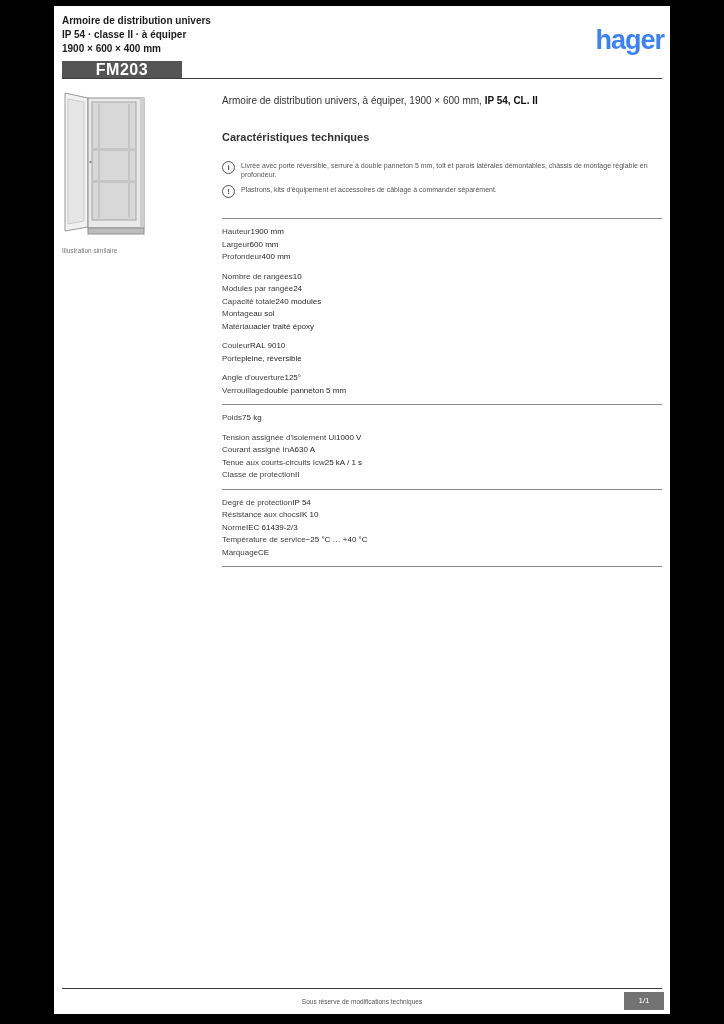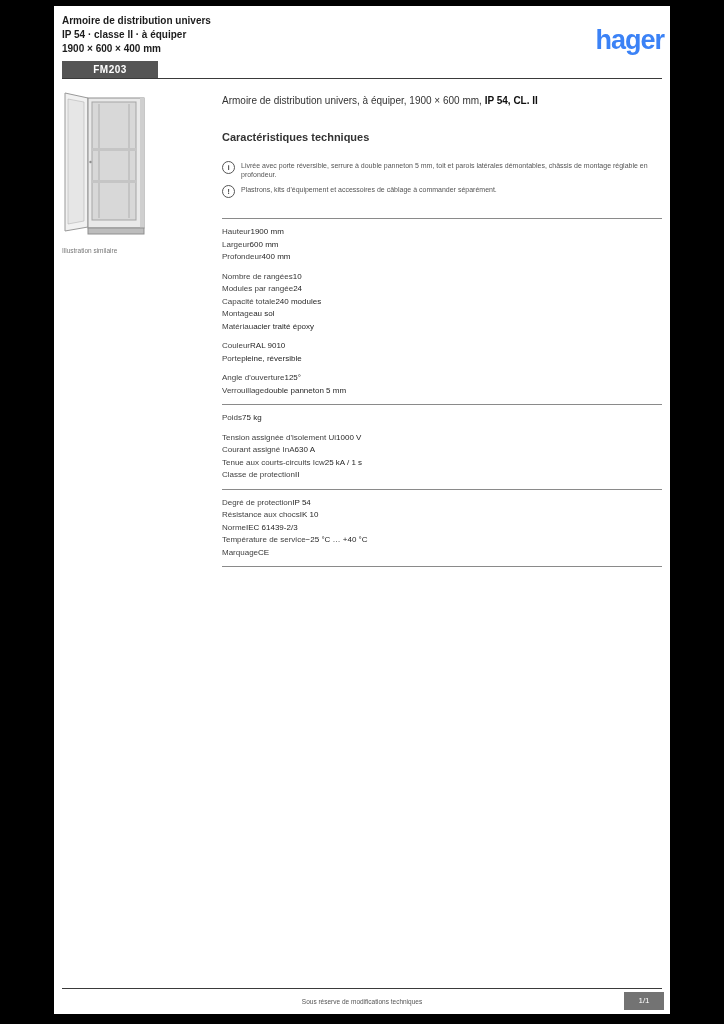--- a/index.html
+++ b/index.html
@@ -11,22 +11,22 @@
   }
   .page{
     position:absolute;left:54px;top:6px;width:616px;height:1008px;
     background:#ffffff;
   }
 
   
   .title-block{position:absolute;left:8px;top:8px;width:230px;}
   .title-line{font-size:10px;font-weight:700;color:#1c1c1c;line-height:14px;white-space:nowrap;}
   .ref-box{
-    margin-top:5px;width:96px;height:18px;background:#555;color:#fff;
-    font-size:10px;font-weight:700;line-height:18px;text-align:center;letter-spacing:.5px;
+    margin-top:5px;width:120px;height:18px;background:#555;color:#fff;
+    font-size:16px;font-weight:700;line-height:18px;text-align:center;letter-spacing:.5px;
   }
   .logo{
     position:absolute;right:6px;top:20px;
     font-size:27px;font-weight:700;color:#3b82f6;letter-spacing:-1px;line-height:28px;
   }
   .top-rule{position:absolute;left:8px;right:8px;top:72px;border-top:1.5px solid #3a3a3a;}
 
   
   .left-col{position:absolute;left:4px;top:84px;width:155px;}
   .caption{font-size:6.5px;color:#777;margin-top:3px;padding-left:4px;}

